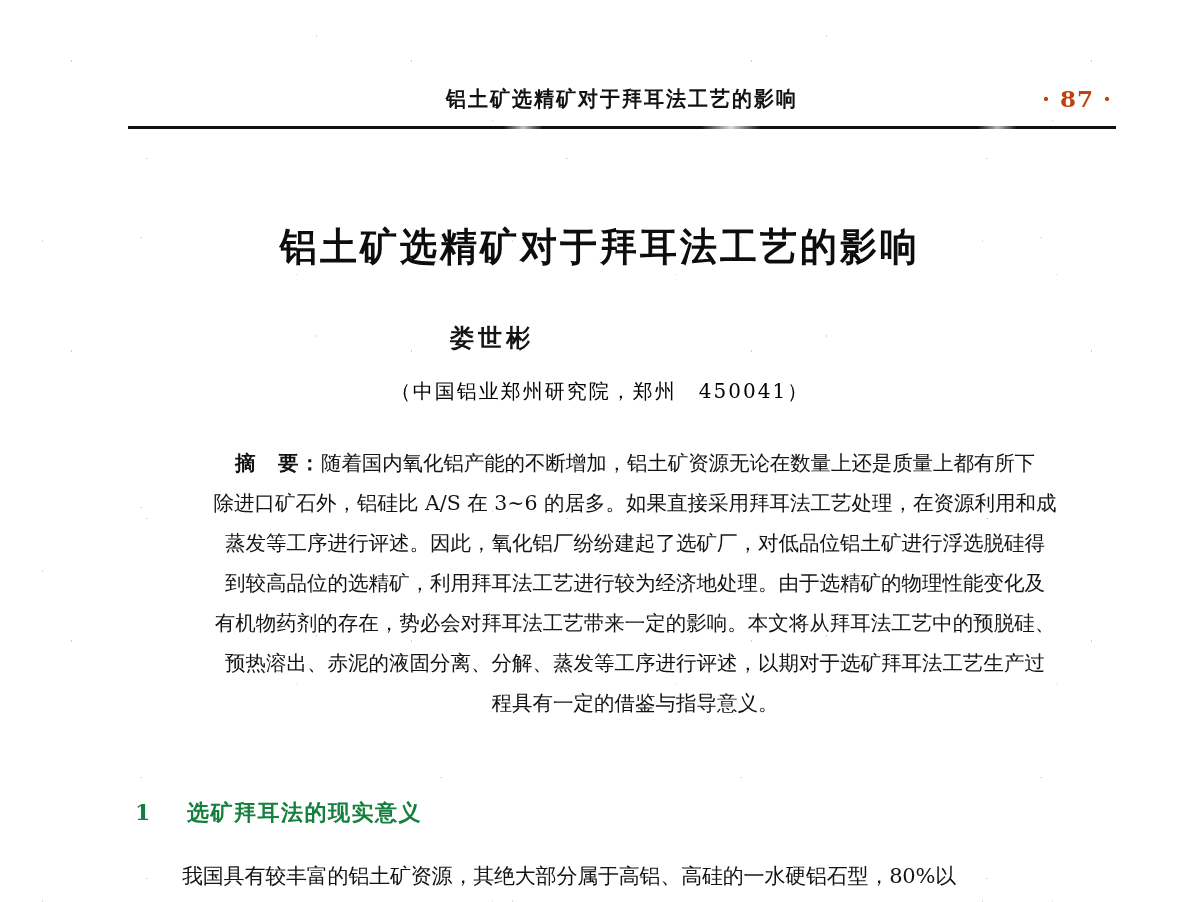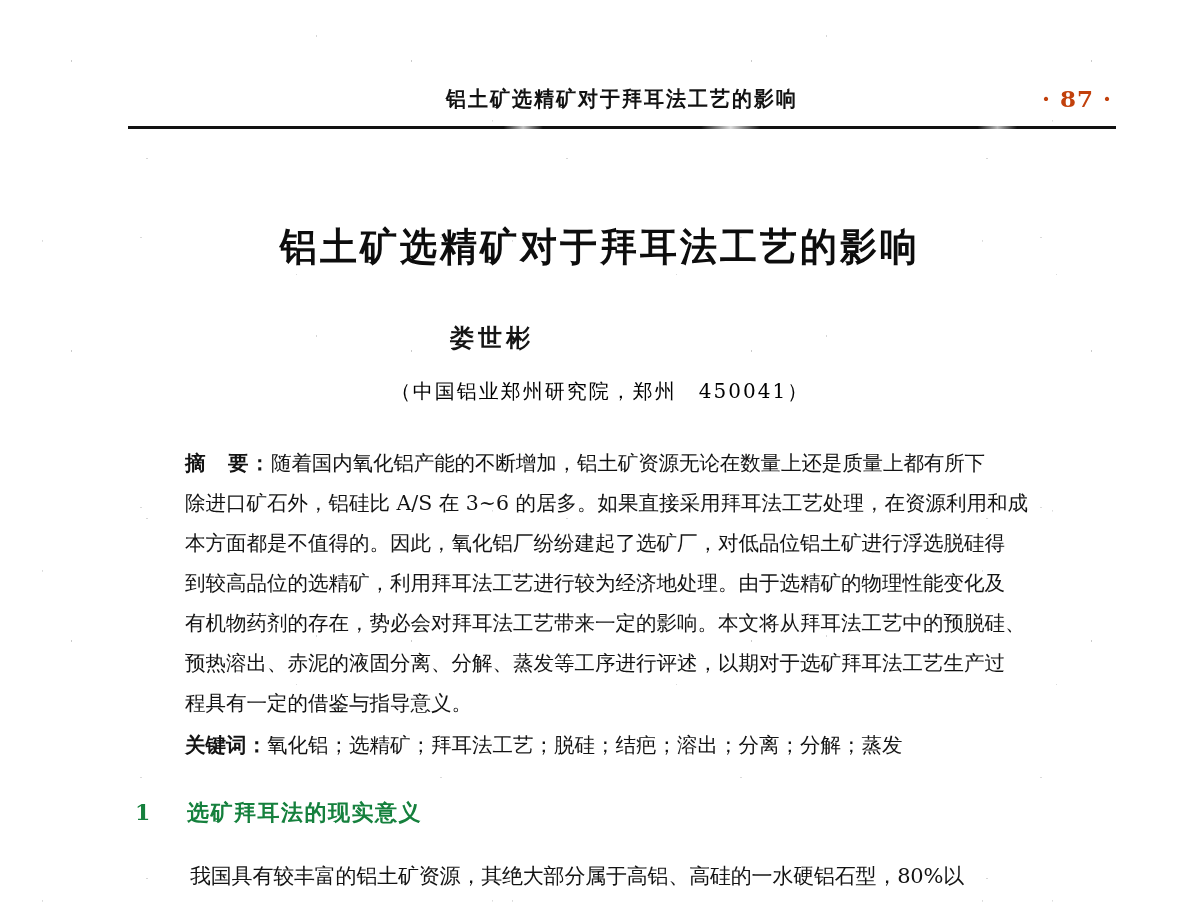--- a/index.html
+++ b/index.html
@@ -131,22 +131,23 @@
     font-family: "DejaVu Serif", serif;
     font-size: 20px;
     letter-spacing: 2px;
     color: #000000;
   }
 
   
   .abstract-block {
     position: absolute;
     top: 443px;
-    left: 185px;
+    left: 203px;
     width: 864px;
+    text-align: center;
   }
   .abs-line {
     font-family: "DejaVu Serif", serif;
     font-size: 20.5px;
     line-height: 40px;
     color: #131313;
     white-space: nowrap;
     letter-spacing: 0px;
   }
   .abs-line.first {
@@ -182,21 +183,21 @@
   }
   .section-num {
     display: inline-block;
     width: 52px;
   }
 
   
   .body-block {
     position: absolute;
     top: 856px;
-    left: 146px;
+    left: 138px;
     width: 950px;
     overflow: hidden;
     height: 46px;
   }
   .body-line {
     font-family: "DejaVu Serif", serif;
     font-size: 21px;
     line-height: 41px;
     color: #131313;
     white-space: nowrap;
@@ -223,27 +224,26 @@
 
   <div class="doc-title">铝土矿选精矿对于拜耳法工艺的影响</div>
 
   <div class="author">娄世彬</div>
 
   <div class="affiliation">（中国铝业郑州研究院，郑州　450041）</div>
 
   <div class="abstract-block">
     <div class="abs-line first"><span class="abs-lead">摘　要：</span><span>随着国内氧化铝产能的不断增加，铝土矿资源无论在数量上还是质量上都有所下</span></div>
     <div class="abs-line">除进口矿石外，铝硅比 A/S 在 3~6 的居多。如果直接采用拜耳法工艺处理，在资源利用和成</div>
-    <div class="abs-line">本方面都是不值得的。因此，氧化铝厂纷纷建起了选矿厂，对低品位铝土矿进行浮选脱硅得</div>
+    <div class="abs-line">蒸发等工序进行评述。因此，氧化铝厂纷纷建起了选矿厂，对低品位铝土矿进行浮选脱硅得</div>
     <div class="abs-line">到较高品位的选精矿，利用拜耳法工艺进行较为经济地处理。由于选精矿的物理性能变化及</div>
     <div class="abs-line">有机物药剂的存在，势必会对拜耳法工艺带来一定的影响。本文将从拜耳法工艺中的预脱硅、</div>
     <div class="abs-line">预热溶出、赤泥的液固分离、分解、蒸发等工序进行评述，以期对于选矿拜耳法工艺生产过</div>
     <div class="abs-line">程具有一定的借鉴与指导意义。</div>
 
-    <div class="kw-line"><span class="kw-lead">关键词：</span><span>氧化铝；选精矿；拜耳法工艺；脱硅；结疤；溶出；分离；分解；蒸发</span></div>
   </div>
 
   <div class="section-heading"><span class="section-num">1</span><span>选矿拜耳法的现实意义</span></div>
 
   <div class="body-block clipped">
     <div class="body-line indent">我国具有较丰富的铝土矿资源，其绝大部分属于高铝、高硅的一水硬铝石型，80%以</div>
     <div class="body-line">上的铝土矿铝硅比（A/S）在 5~8 之间，因此不能采用常规拜耳法生产氧化铝。</div>
   </div>
 
   <div class="scan-noise"></div>

